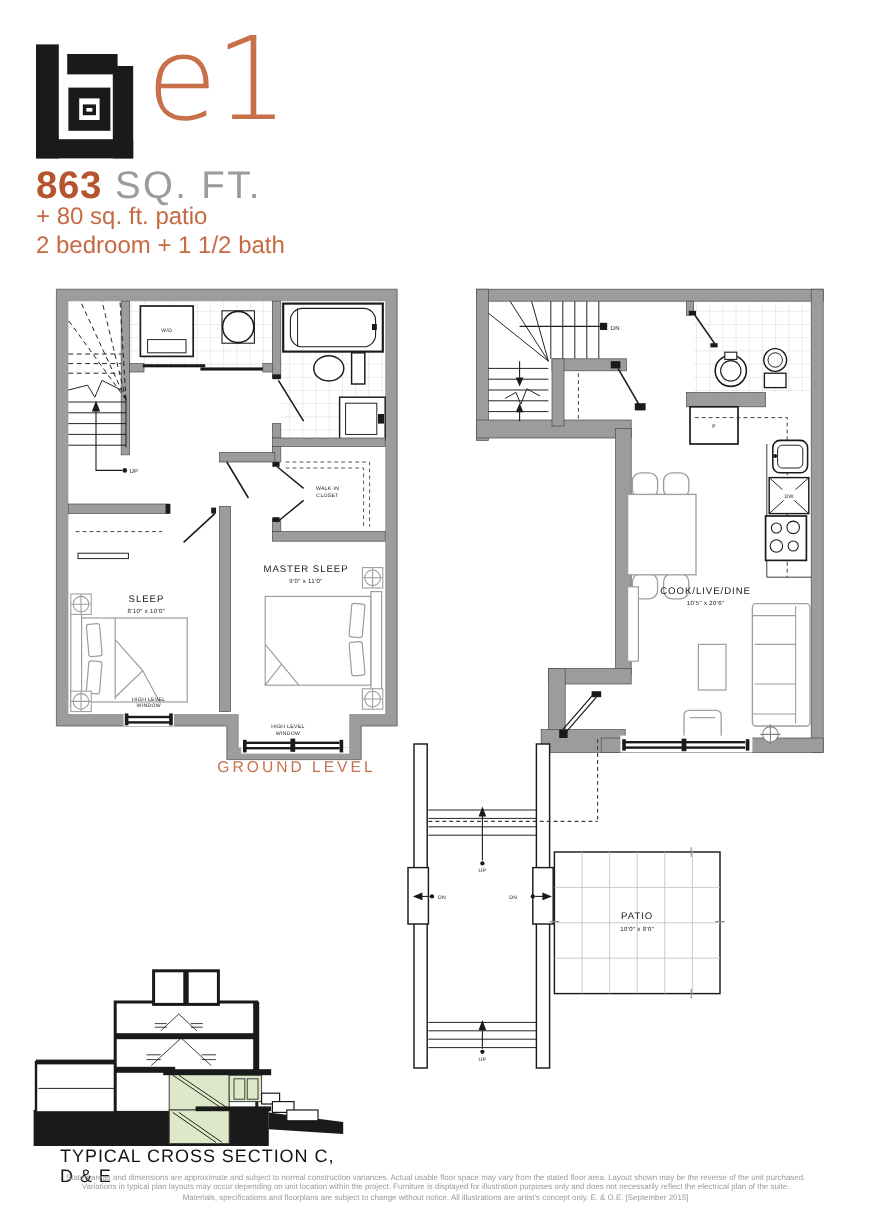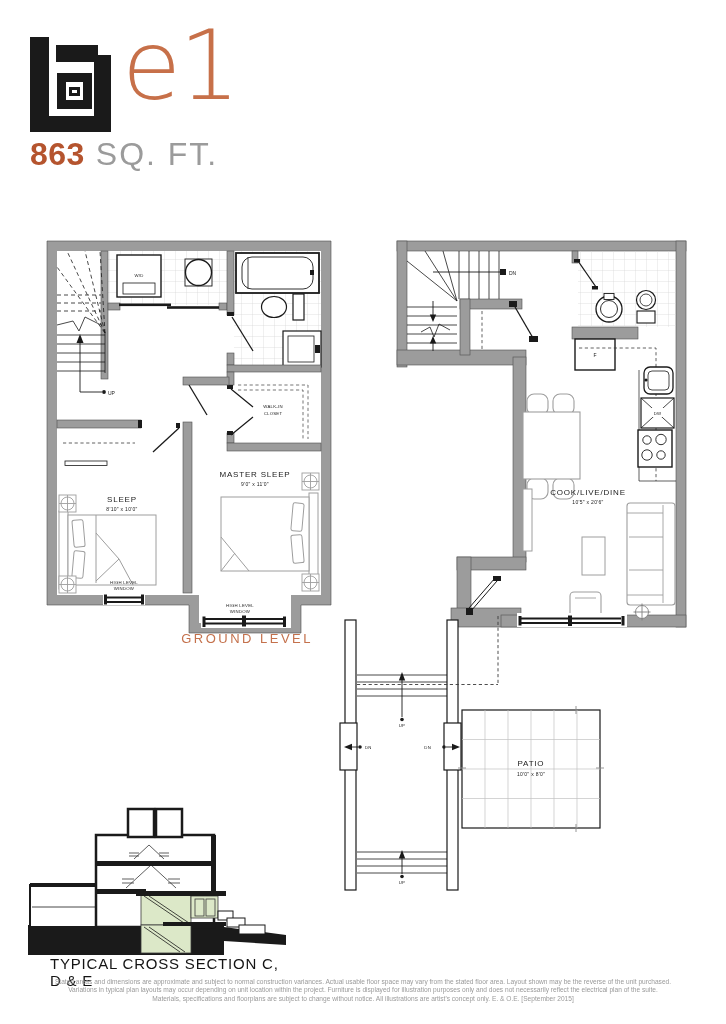--- a/index.html
+++ b/index.html
@@ -42,20 +42,22 @@
     <rect class="blk" x="26" y="13" width="42" height="17"></rect>
     <rect class="blk" x="64" y="23" width="17" height="77"></rect>
     <rect class="blk" x="0" y="84" width="81" height="16"></rect>
     <rect class="blk" x="27" y="41" width="35" height="36"></rect>
     <rect x="36" y="50" width="17" height="18" fill="#fff"></rect>
     <rect class="blk" x="39" y="55" width="11" height="9"></rect>
     <rect x="42" y="58" width="5" height="3" fill="#fff"></rect>
   </svg>
   <div class="unit-name">e1</div>
   <div class="area-line"><span class="area-value">863</span><span class="area-unit"> SQ. FT.</span></div>
+  <div class="sub-line" style="top:170px">+ 80 sq. ft. patio</div>
+  <div class="sub-line" style="top:194px">2 bedroom + 1 1/2 bath</div>
 
   <svg style="left:43px;top:237px" width="290" height="398" viewBox="0 0 290 398">
     <defs>
       <pattern id="tileG" width="11" height="11" patternUnits="userSpaceOnUse">
         <path d="M11,0 H0 V11" stroke="#d2d2d2" stroke-width=".7" fill="none"></path>
       </pattern>
     </defs>
 
     <path class="wall" d="M4,4 H288 V368 H258 V396 H146 V368 H4 Z"></path>
     <path fill="#fff" d="M14,14 H278 V358 H248 V386 H156 V358 H14 Z"></path>

